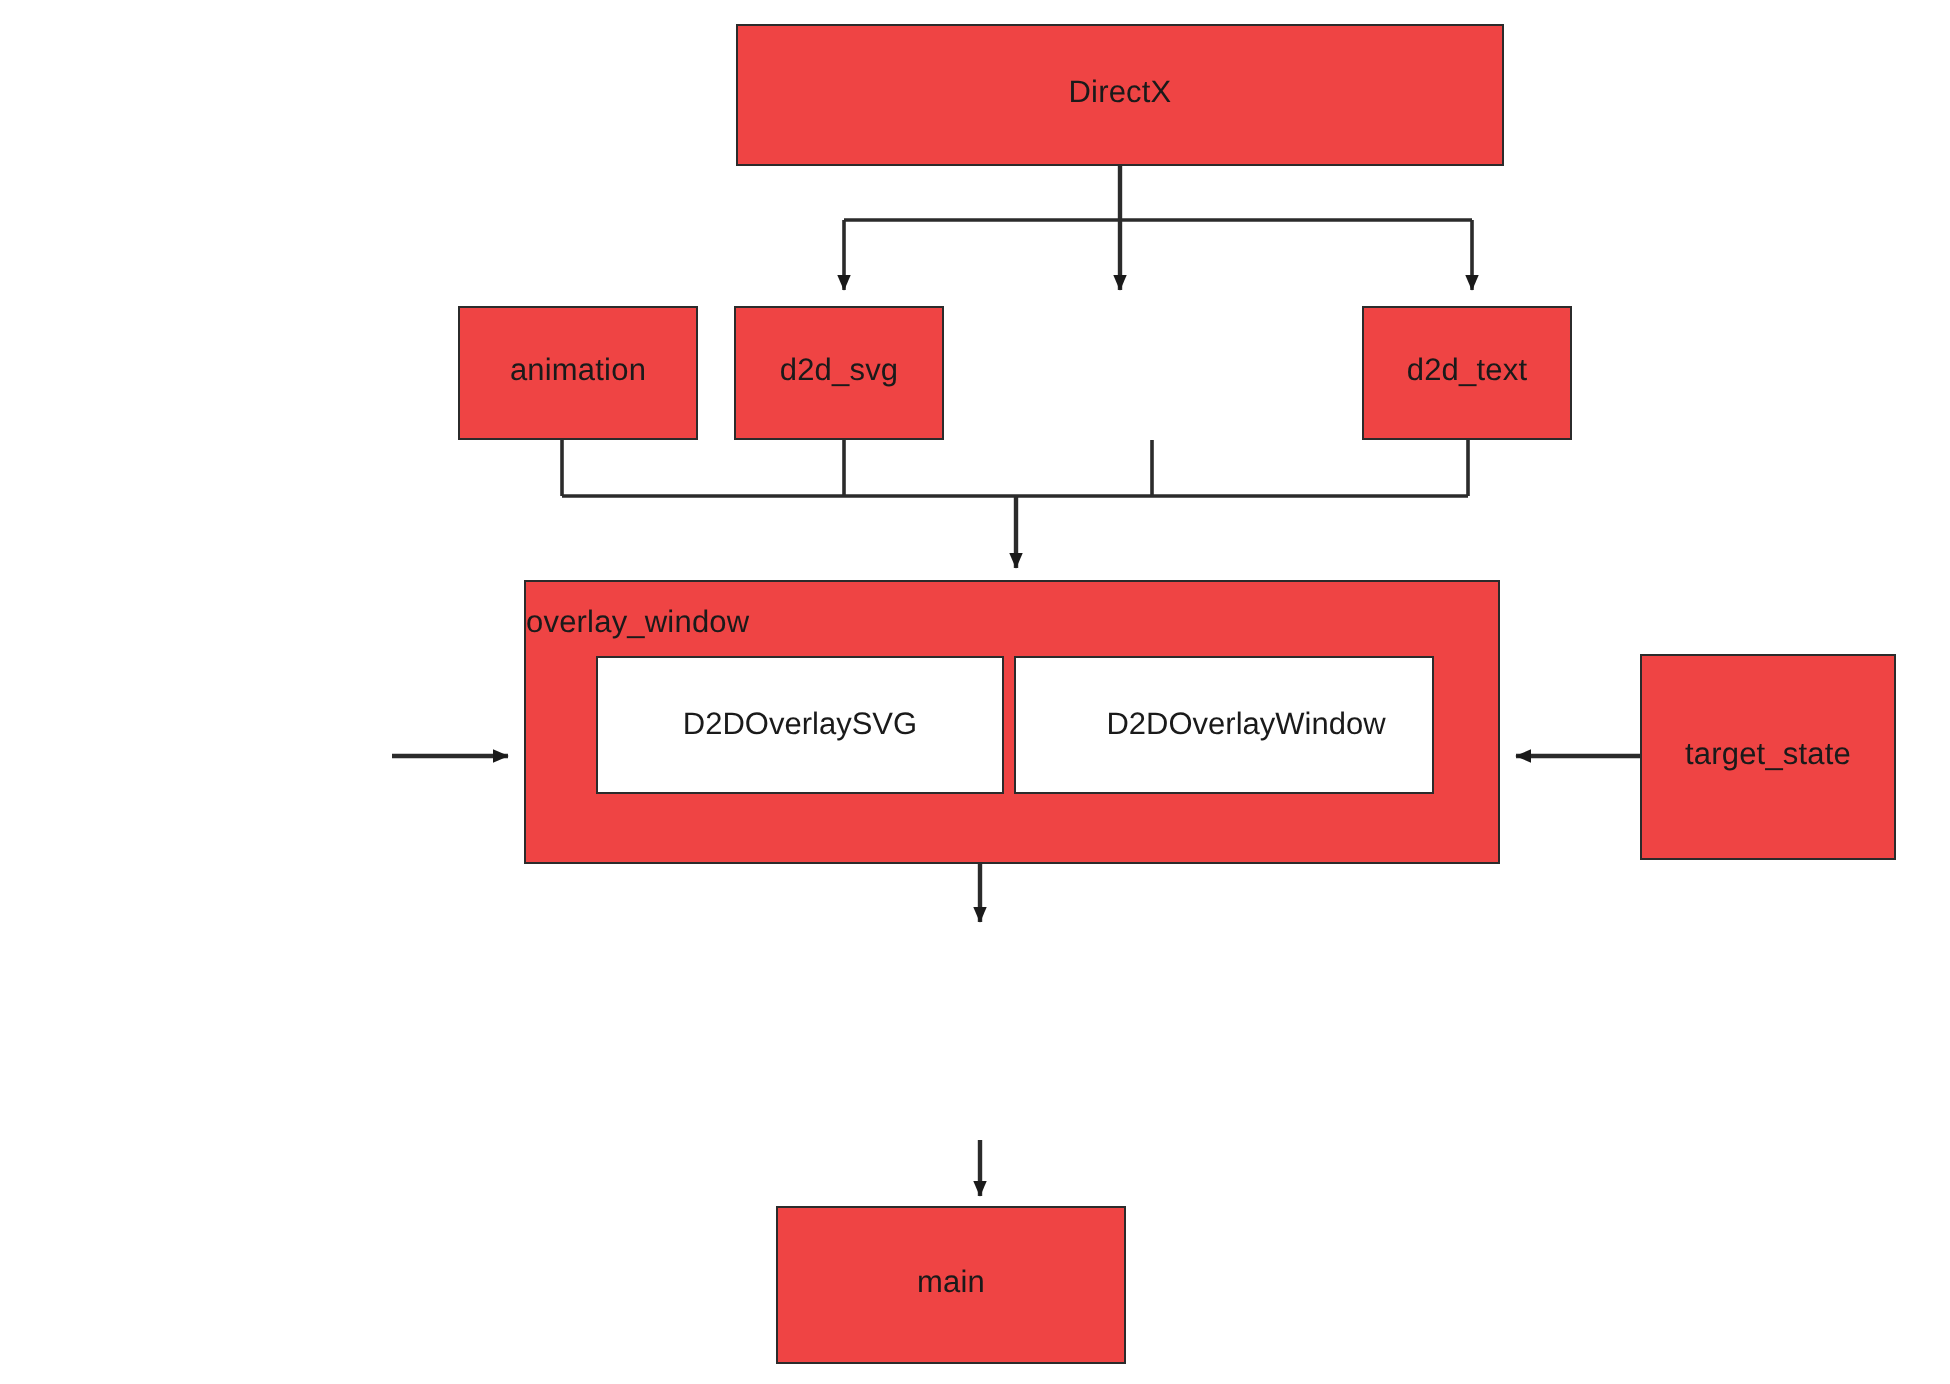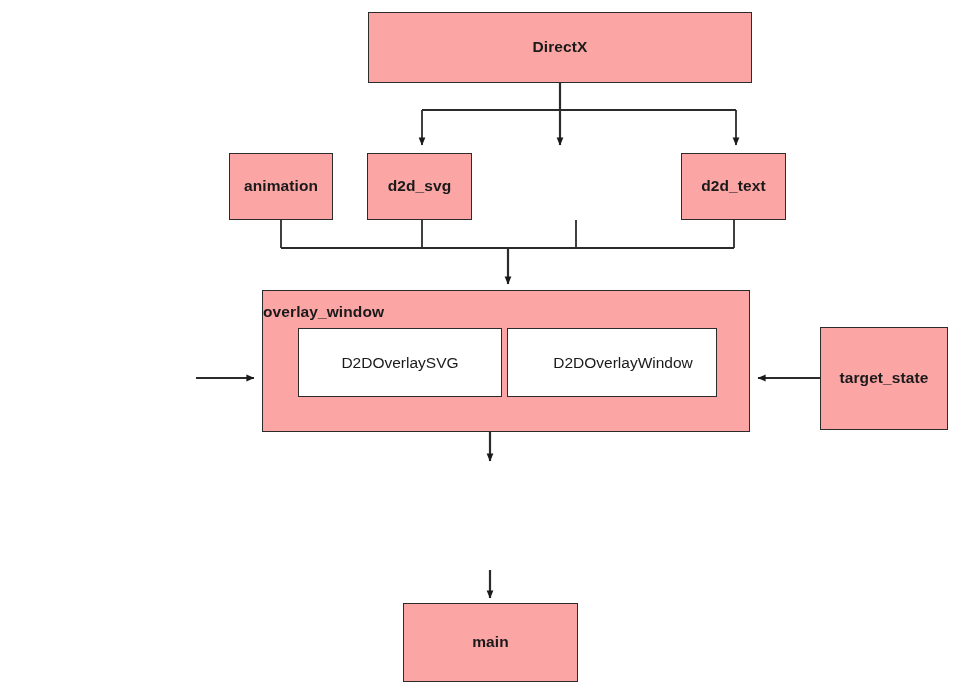--- a/index.html
+++ b/index.html
@@ -22,32 +22,31 @@
     position: absolute;
     left: 0;
     top: 0;
     width: 975px;
     height: 692px;
     pointer-events: none;
   }
   .node {
     position: absolute;
     box-sizing: border-box;
-    background: #fca5a5;
+    background: #ef4444;
     border: 1.6px solid #2b2b2b;
     display: flex;
     align-items: center;
     justify-content: center;
     color: #1a1a1a;
     font-size: 15.5px;
     line-height: 1.2;
     text-align: center;
     letter-spacing: 0.1px;
     z-index: 2;
-    font-weight: bold;
   }
   .node.container {
     display: block;
     z-index: 1;
   }
   .container-title {
     position: absolute;
     left: 0;
     right: 0;
     top: 12px;
@@ -101,21 +100,21 @@
 
       <path d="M 490 432 L 490 461" stroke-width="2.2" marker-end="url(#arrowhead)"></path>
       <path d="M 490 570 L 490 598" stroke-width="2.2" marker-end="url(#arrowhead)"></path>
     </g>
   </svg>
 
   <div class="node" style="left:368px; top:12px; width:384px; height:71px;">
     <span>DirectX</span>
   </div>
 
-  <div class="node" style="left:229px; top:153px; width:104px; height:67px;">
+  <div class="node" style="left:229px; top:153px; width:120px; height:67px;">
     <span>animation</span>
   </div>
 
   <div class="node" style="left:367px; top:153px; width:105px; height:67px;">
     <span>d2d_svg</span>
   </div>
 
 
   <div class="node" style="left:681px; top:153px; width:105px; height:67px;">
     <span>d2d_text</span>
@@ -132,17 +131,17 @@
   <div class="inner-node" style="left:507px; top:328px; width:210px; height:69px;padding-left:22px;">
     <span>D2DOverlayWindow</span>
   </div>
 
 
   <div class="node" style="left:820px; top:327px; width:128px; height:103px;">
     <span>target_state</span>
   </div>
 
 
-  <div class="node" style="left:403px; top:603px; width:175px; height:79px;align-items:center;">
+  <div class="node" style="left:388px; top:603px; width:175px; height:79px;align-items:center;">
     <span>main</span>
   </div>
 
 </div>
 
 </body></html>

